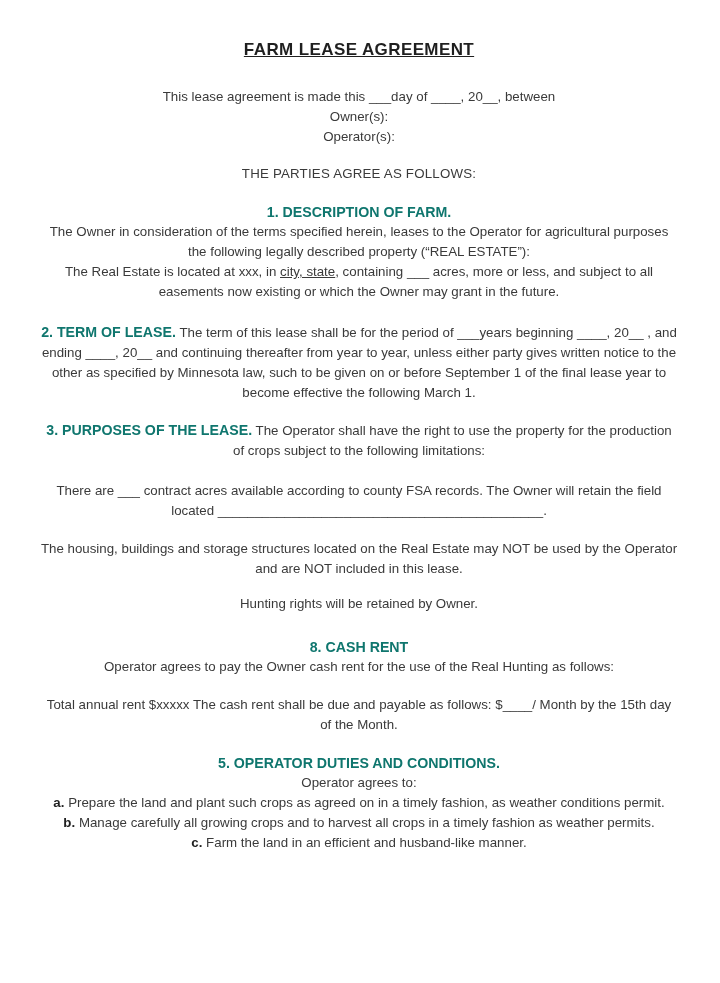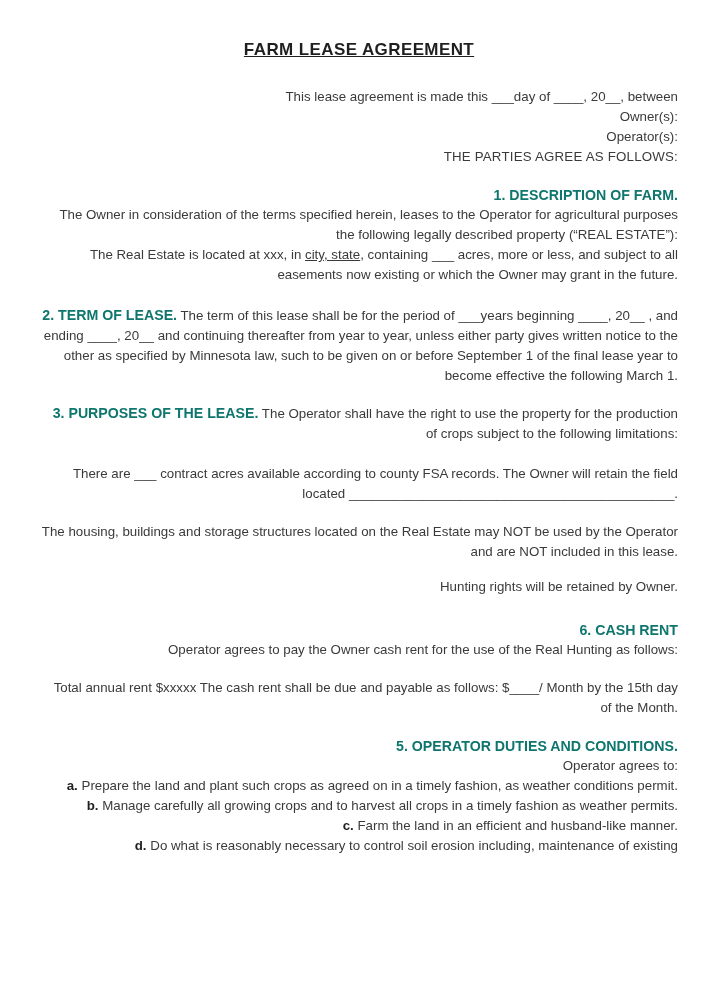--- a/index.html
+++ b/index.html
@@ -28,33 +28,33 @@
     font-weight: bold;
     letter-spacing: 0.4px;
     text-align: center;
     text-decoration: underline;
     color: #1f1f1f;
   }
   p {
     margin: 0;
     font-size: 13.3px;
     line-height: 20px;
-    text-align: right;
+    text-align: center;
   }
   .h-inline, .h-block {
     font-weight: bold;
     font-size: 14.2px;
     color: #0f766e;
   }
   .h-block { line-height: 20px; }
   .caps { letter-spacing: 0.2px; }
   .u { text-decoration: underline; }
   b.item-label { color: #1f1f1f; }
   
-  .mt-parties  { }
+  .mt-parties  { margin-top: 17px; }
   .mt-s1       { margin-top: 18px; }
   .mt-s2       { margin-top: 20px; }
   .mt-s3       { margin-top: 17px; }
   .mt-acres    { margin-top: 20px; }
   .mt-housing  { margin-top: 18px; }
   .mt-hunting  { margin-top: 15px; }
   .mt-s4       { margin-top: 23px; }
   .mt-total    { margin-top: 18px; }
   .mt-s5       { margin-top: 18px; }
 </style>
@@ -78,25 +78,24 @@
   <p class="mt-s2"><span class="h-inline">2. TERM OF LEASE.</span><span> The term of this lease shall be for the period of ___years beginning ____, 20__ , and ending ____, 20__ and continuing thereafter from year to year, unless either party gives written notice to the other as specified by Minnesota law, such to be given on or before September 1 of the final lease year to become effective the following March 1.</span></p>
 
   <p class="mt-s3"><span class="h-inline">3. PURPOSES OF THE LEASE.</span><span> The Operator shall have the right to use the property for the production of crops subject to the following limitations:</span></p>
 
   <p class="mt-acres">There are ___ contract acres available according to county FSA records. The Owner will retain the field located ____________________________________________.</p>
 
   <p class="mt-housing">The housing, buildings and storage structures located on the Real Estate may NOT be used by the Operator and are NOT included in this lease.</p>
 
   <p class="mt-hunting">Hunting rights will be retained by Owner.</p>
 
-  <p class="h-block mt-s4">6. CASH RENT</p>
+  <p class="h-block mt-s4">8. CASH RENT</p>
   <p>Operator agrees to pay the Owner cash rent for the use of the Real Hunting as follows:</p>
   <p class="mt-total">Total annual rent $xxxxx The cash rent shall be due and payable as follows: $____/ Month by the 15th day of the Month.</p>
 
   <p class="h-block mt-s5">5. OPERATOR DUTIES AND CONDITIONS.</p>
   <p>Operator agrees to:</p>
 
   <p><b class="item-label">a.</b><span> Prepare the land and plant such crops as agreed on in a timely fashion, as weather conditions permit.</span></p>
   <p><b class="item-label">b.</b><span> Manage carefully all growing crops and to harvest all crops in a timely fashion as weather permits.</span></p>
   <p><b class="item-label">c.</b><span> Farm the land in an efficient and husband-like manner.</span></p>
-  <p><b class="item-label">d.</b><span> Do what is reasonably necessary to control soil erosion including, maintenance of existing</span></p>
 
 </div>
 
 </body></html>

